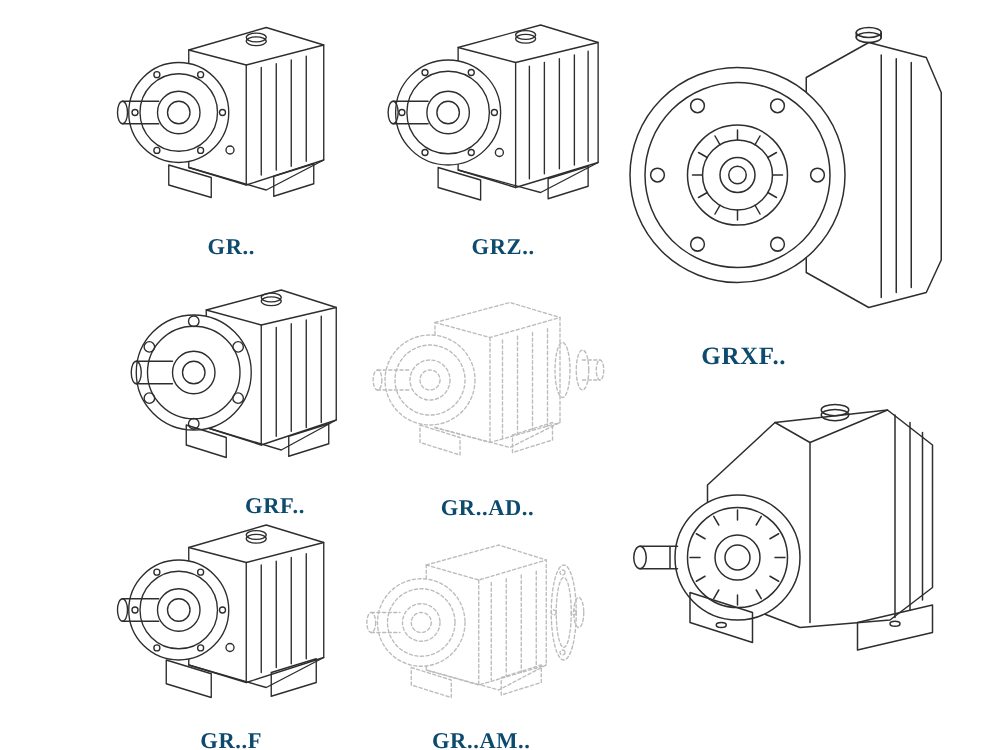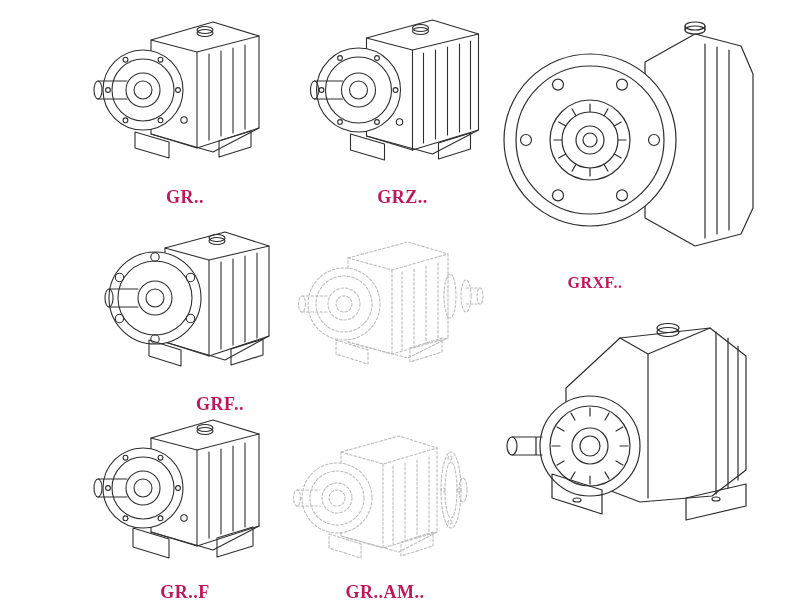--- a/index.html
+++ b/index.html
@@ -10,25 +10,25 @@
     font-family: "Liberation Serif", serif;
     position: relative;
     overflow: hidden;
   }
   figure { position: absolute; margin: 0; padding: 0; }
   svg { display: block; }
   figcaption {
     text-align: center;
     font-weight: bold;
     font-size: 18px;
-    color: #be185d;
+    color: #0c4a6e;
     letter-spacing: 0.5px;
     margin-top: 2px;
   }
-  .big-caption { font-size: 16px; }
+  .big-caption { font-size: 20px; }
   .ink  { stroke: #2e2e2e; }
   .ghost { stroke: #bcbcbc; stroke-dasharray: 2.5 2; }
 
   #fig-gr   { left: 85px;  top: 2px;   width: 200px; }
   #fig-grz  { left: 300px; top: 2px;   width: 205px; }
   #fig-grxf { left: 490px; top: 0px;   width: 300px; }
   #fig-grxf figcaption { padding-right: 90px; }
   #fig-grf  { left: 95px;  top: 212px; width: 200px; }
   #fig-grf figcaption { padding-left: 50px; font-family: Liberation Serif, serif; }
   #fig-grad { left: 290px; top: 212px; width: 200px; }
@@ -172,20 +172,21 @@
         <circle cx="54" cy="92" r="36" fill="#fff"></circle>
         <circle cx="54" cy="92" r="28"></circle>
         <circle cx="54" cy="92" r="16"></circle>
         <circle cx="54" cy="92" r="8"></circle>
         <path d="M12,84 L38,84 M12,100 L38,100"></path>
         <ellipse cx="12" cy="92" rx="3.5" ry="8"></ellipse>
         <path d="M46,128 L78,138 L78,152 L46,142 Z"></path>
         <path d="M120,136 L152,126 L152,140 L120,150 Z"></path>
       </g>
     </svg>
+    <figcaption>GR..AD..</figcaption>
   </figure>
 
   <figure id="fig-grx">
     <svg width="300" height="262" viewBox="0 0 300 262">
       <g class="ink" fill="none" stroke-width="1.2" stroke-linejoin="round" stroke-linecap="round">
         <path d="M76,90 L130,40 L220,30 L256,58 L256,172 L222,198 L150,204 L76,176 Z"></path>
         <path d="M130,40 L158,56 L220,30"></path>
         <path d="M158,56 L158,200"></path>
         <path d="M226,34 L226,196 M238,40 L238,190 M248,48 L248,182"></path>
         <ellipse cx="178" cy="34" rx="11" ry="4.5"></ellipse>

